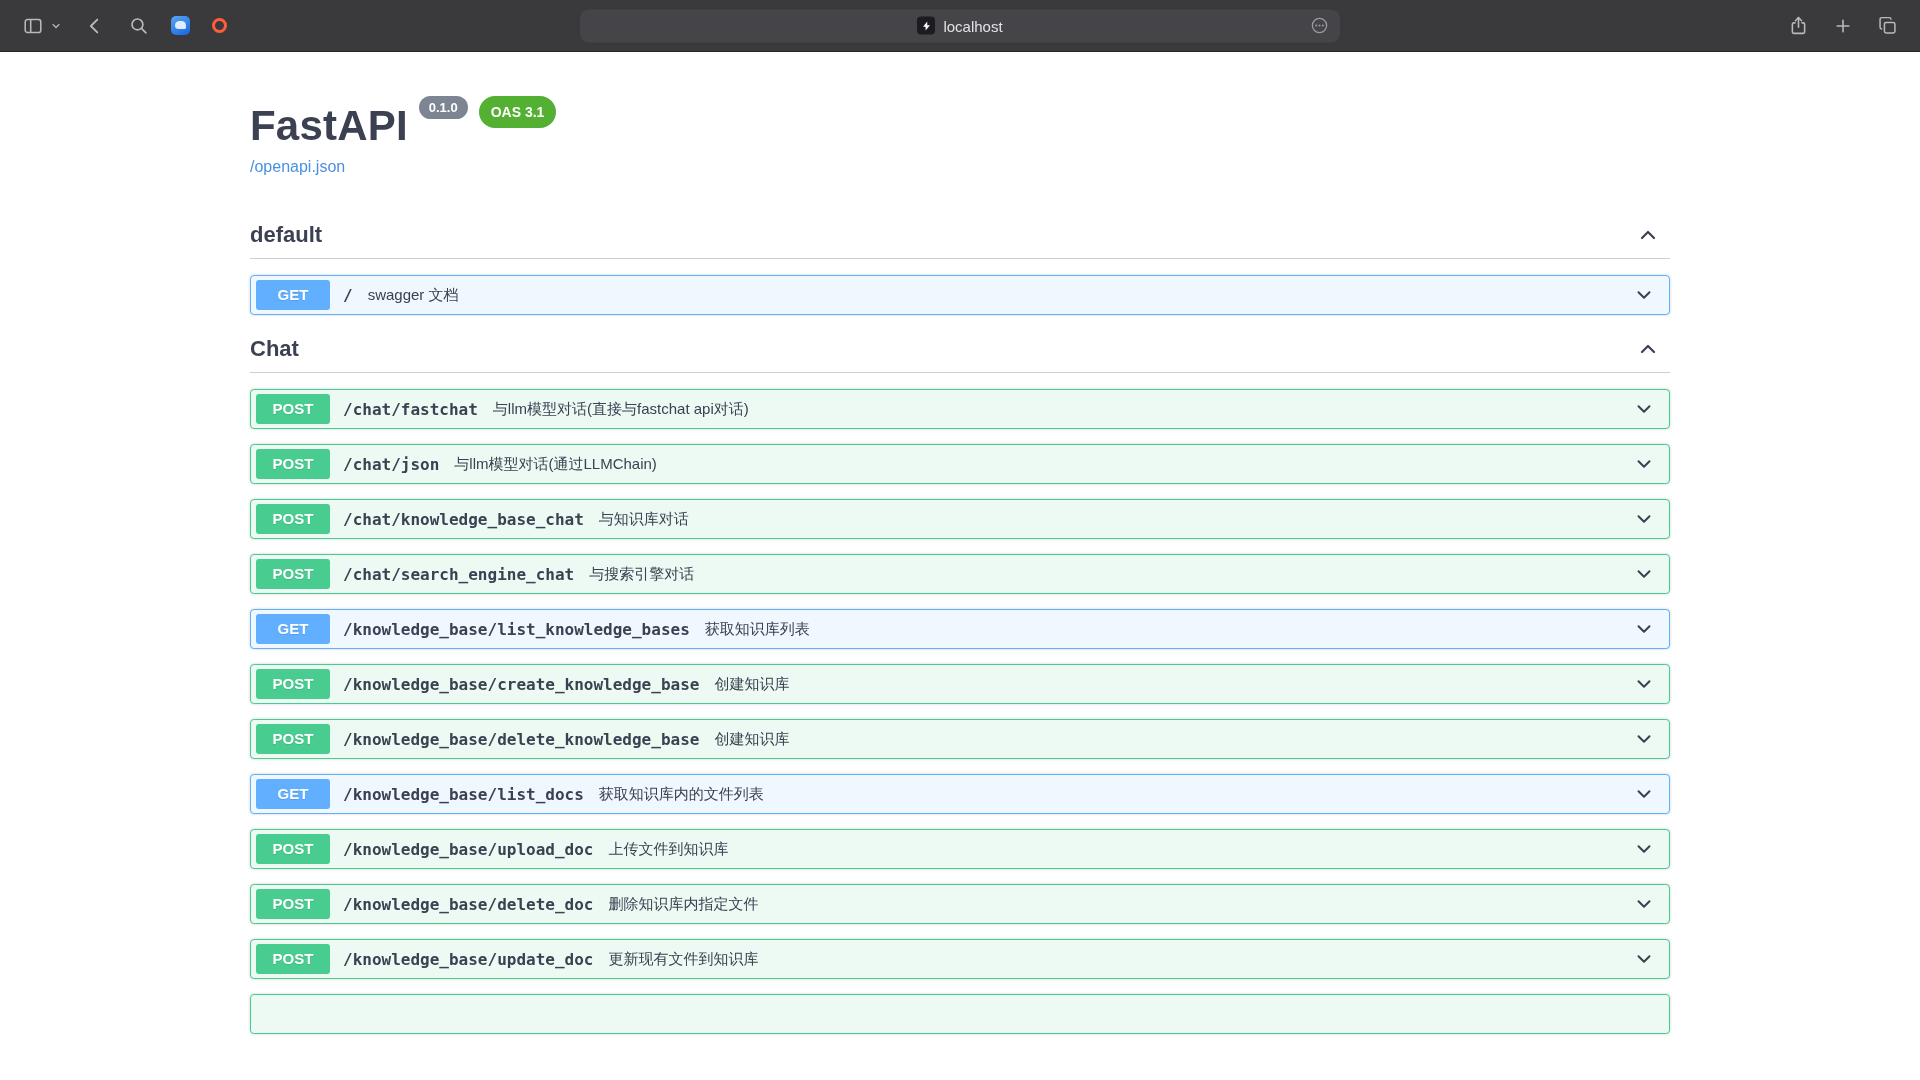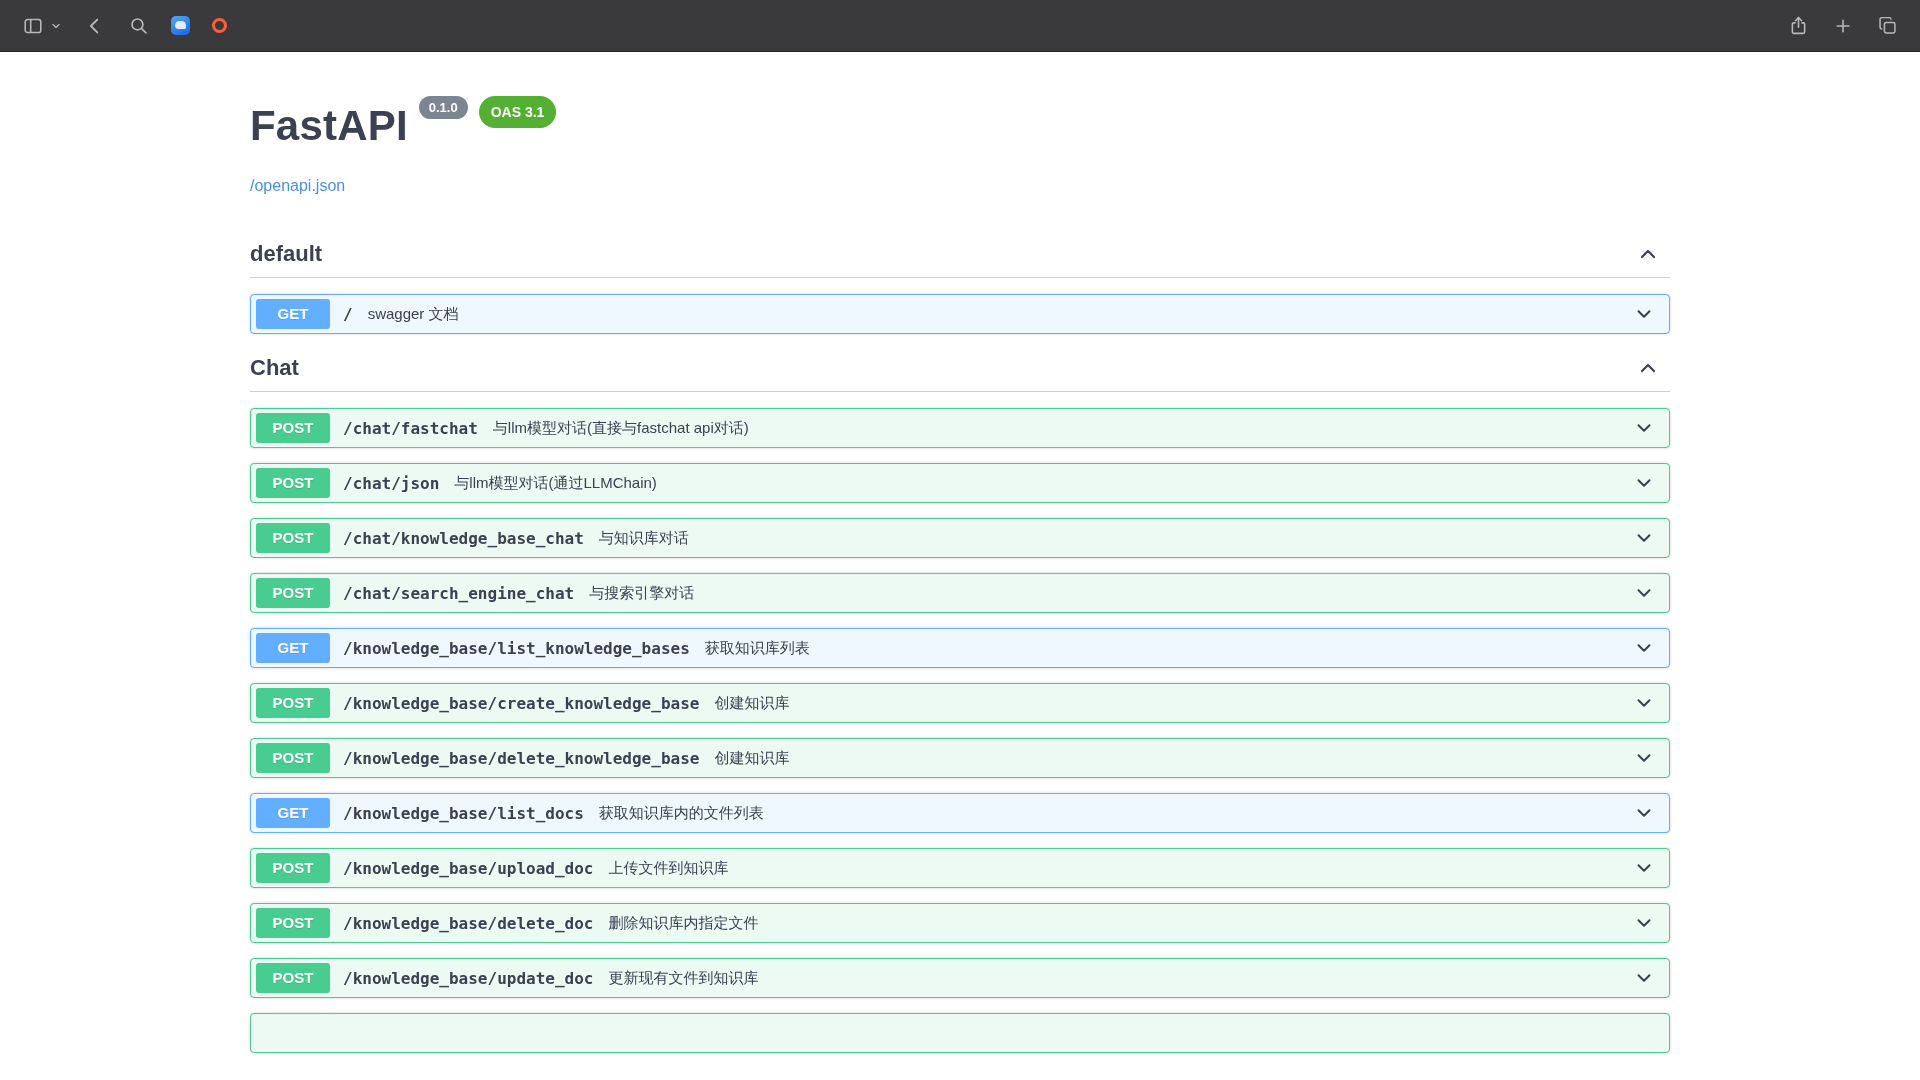--- a/index.html
+++ b/index.html
@@ -85,21 +85,21 @@
   .stamp {
     display:inline-block;
     color:#ffffff; font-size:14px; font-weight:700;
     padding:8px 12px; border-radius:16px;
     vertical-align:middle;
     position:relative; top:-6px;
   }
   .stamp.version { font-size:13px; padding:4px 10px; }
   .spec-link {
     display:inline-block;
-    margin-top:27px;
+    margin-top:8px;
     font-size:16px;
     color:#4990e2;
     text-decoration:none;
     cursor:pointer;
   }
 
   .tag-section { margin-bottom:8px; }
   .tag-header {
     display:flex; align-items:center; justify-content:space-between;
     padding:6px 0 10px 0;
@@ -183,20 +183,38 @@
       </svg>
     </button>
     <button class="icon-btn">
       <span class="ext-blue"></span>
     </button>
     <button class="icon-btn">
       <span class="ext-record"></span>
     </button>
   </div>
 
+  <div class="address-field">
+    <span class="favicon">
+      <svg width="11" height="11" viewBox="0 0 24 24">
+        <path d="M13.5 2L4.5 13.5h5.5L10 22l9.5-11.5h-5.8L13.5 2z" fill="#ffffff"></path>
+      </svg>
+    </span>
+    <span class="address-text">localhost</span>
+    <span class="field-right">
+      <button class="icon-btn">
+        <svg width="19" height="19" viewBox="0 0 24 24">
+          <circle cx="12" cy="12" r="9" fill="none" stroke="#9a9aa0" stroke-width="1.6"></circle>
+          <circle cx="7.8" cy="12" r="1.3" fill="#9a9aa0"></circle>
+          <circle cx="12" cy="12" r="1.3" fill="#9a9aa0"></circle>
+          <circle cx="16.2" cy="12" r="1.3" fill="#9a9aa0"></circle>
+        </svg>
+      </button>
+    </span>
+  </div>
 
   <div class="chrome-group right">
     <button class="icon-btn">
       <svg width="21" height="21" viewBox="0 0 24 24" fill="none" stroke="#b9b9bd" stroke-width="1.8" stroke-linecap="round" stroke-linejoin="round">
         <path d="M8 9H6.5A1.5 1.5 0 0 0 5 10.5v9A1.5 1.5 0 0 0 6.5 21h11a1.5 1.5 0 0 0 1.5-1.5v-9A1.5 1.5 0 0 0 17.5 9H16"></path>
         <path d="M12 14V3"></path>
           <path d="M8.5 6.5L12 3l3.5 3.5"></path>
       </svg>
     </button>
     <button class="icon-btn">

